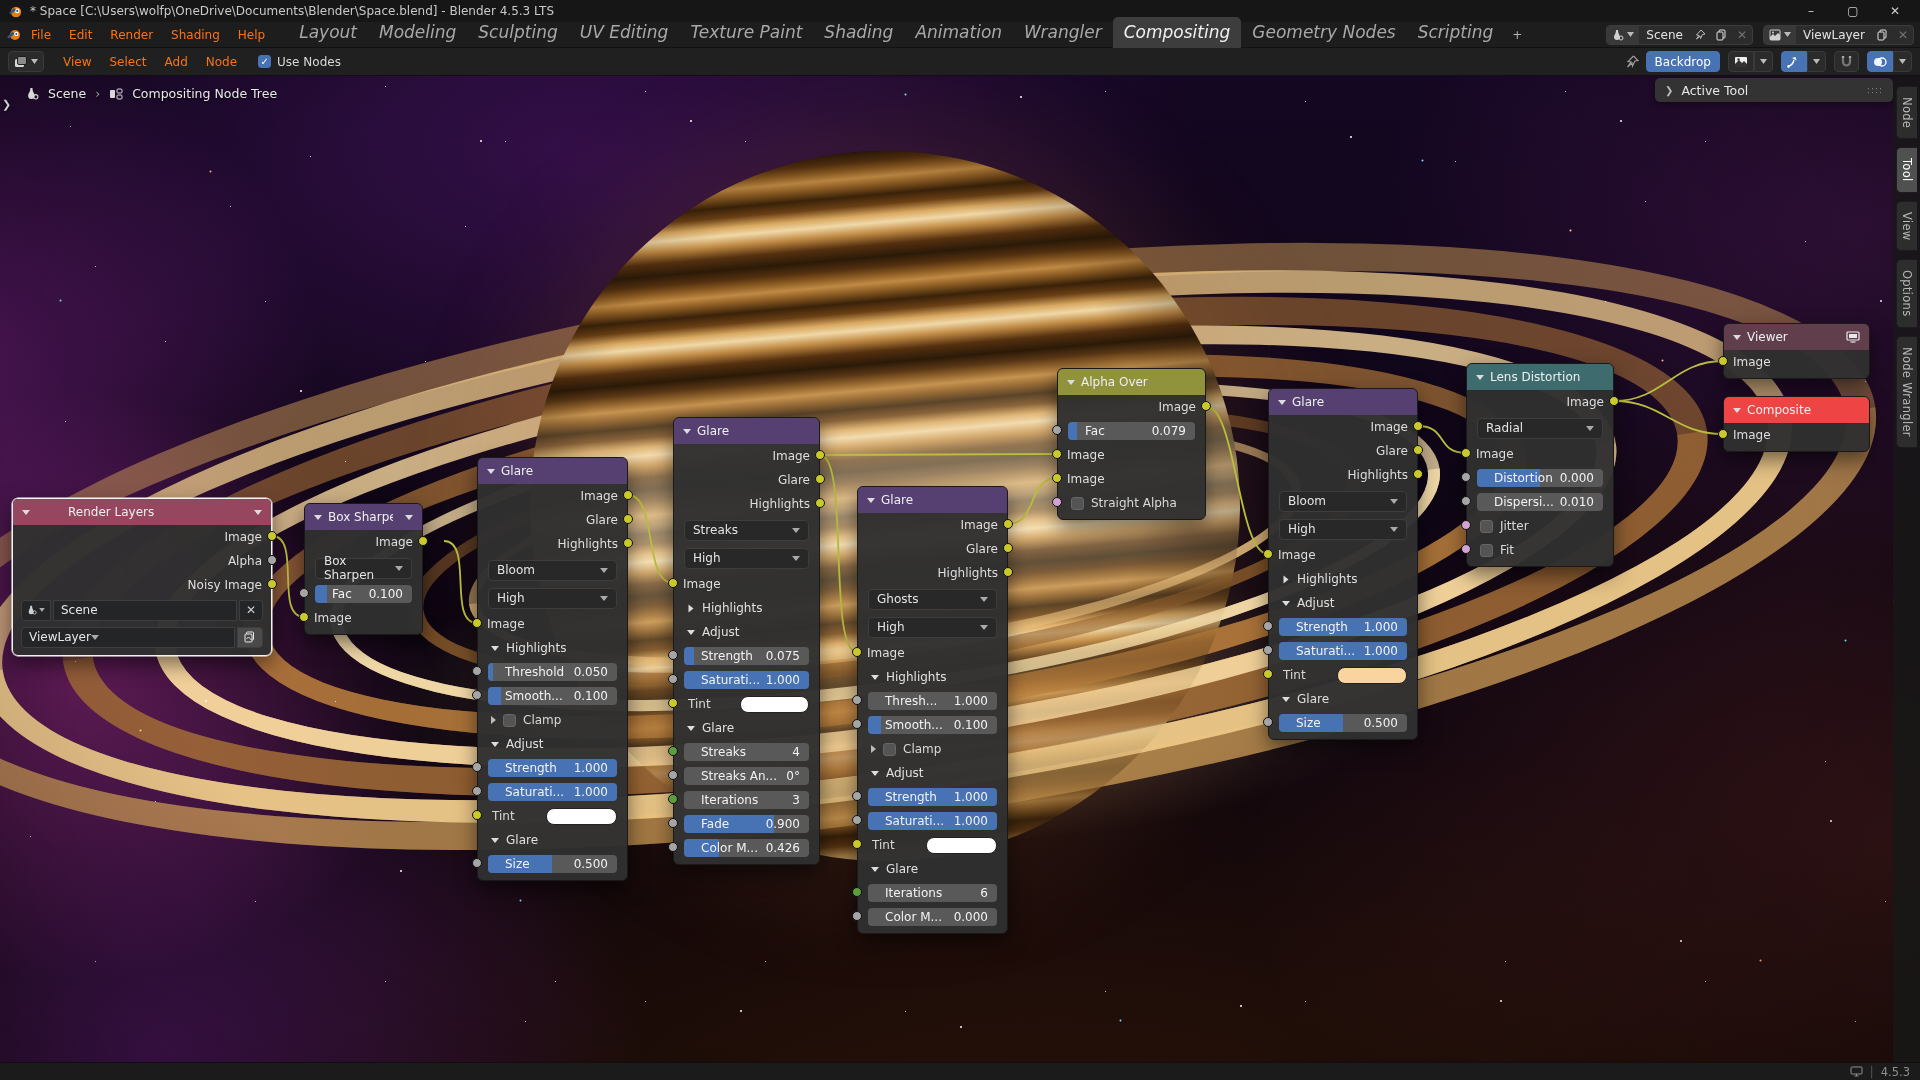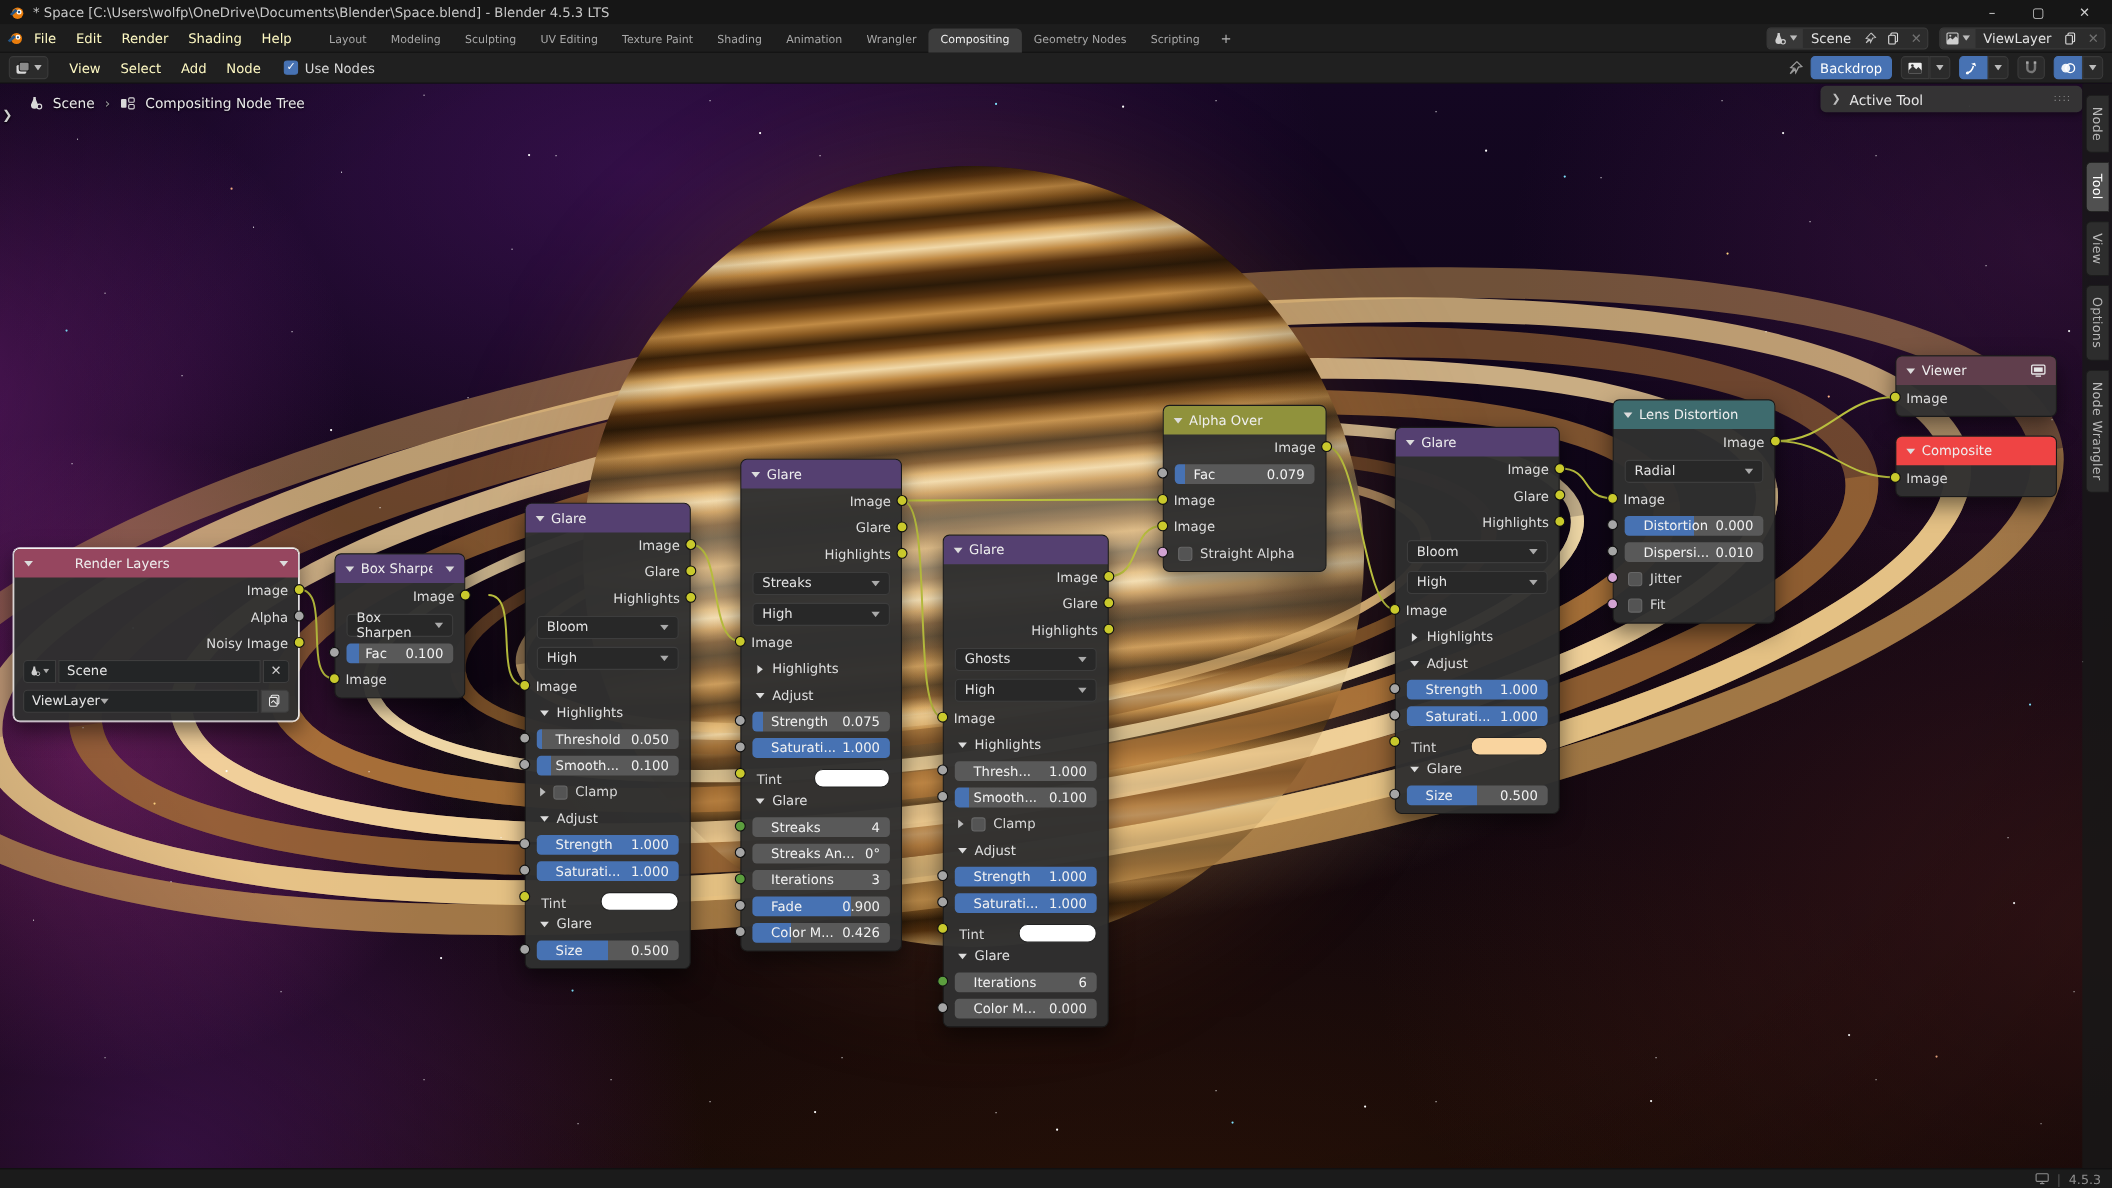--- a/index.html
+++ b/index.html
@@ -8,23 +8,23 @@
   .app { position:relative; width:1920px; height:1080px; overflow:hidden; background:#1d1d1d; color:#d8d8d8; }
 
   
   .titlebar { position:absolute; left:0; top:0; right:0; height:22px; background:#161616; display:flex; align-items:center; padding:0 8px; gap:8px; font-size:12px; color:#c9c9c9; }
   .titlebar .wtitle { flex:0 1 auto; white-space:nowrap; }
   .titlebar .tspacer { flex:1; }
   .wbtn { width:34px; height:22px; display:flex; align-items:center; justify-content:center; color:#cfcfcf; font-size:12px; }
 
   
   .topbar { position:absolute; left:0; top:22px; right:0; height:26px; background:#1d1d1d; border-bottom:1px solid #111; display:flex; align-items:center; padding:0 6px; font-size:12px; }
-  .menu-item { padding:3px 9px; color:#fef9c3; border-radius:4px; }
+  .menu-item { padding:3px 9px; color:#f97316; border-radius:4px; }
   .ws-tabs { display:flex; align-items:flex-end; height:26px; margin-left:14px; }
-  .ws-tab { padding:5px 11px 6px; color:#a8a8a8; font-size:10px; border-radius:5px 5px 0 0; }
+  .ws-tab { padding:5px 11px 6px; color:#a8a8a8; font-size:17px; border-radius:5px 5px 0 0;font-style:italic; }
   .ws-tab.active { background:#3d3d3d; color:#f0f0f0; }
   .ws-plus { padding:3px 8px; color:#b5b5b5; }
   .tb-spacer { flex:1; }
   .id-widget { display:flex; align-items:center; height:20px; background:#2c2c2c; border:1px solid #3c3c3c; border-radius:4px; margin-left:10px; overflow:hidden; }
   .id-seg { display:flex; align-items:center; gap:3px; padding:0 5px; height:100%; }
   .id-seg.icon-seg { background:#383838; }
   .id-text { font-size:12px; color:#e3e3e3; padding:0 7px; }
   .dim { opacity:.4; }
 
   
@@ -90,21 +90,21 @@
   .io-label.in { left:9px; }
   .sock { position:absolute; width:10px; height:10px; border-radius:50%; border:1px solid #101010; z-index:5; }
   .dd { flex:1; margin:0 10px; height:21px; background:#282828; border:1px solid #3d3d3d; border-radius:4px; display:flex; align-items:center; padding:0 8px; color:#e4e4e4; }
   .dd .dd-sp { flex:1; }
   .bar { flex:1; margin:0 10px; height:18px; border-radius:4px; display:flex; align-items:center; padding:0 9px; color:#f2f2f2; overflow:hidden; white-space:nowrap; }
   .bar .b-label { margin-left:8px; }
   .bar .b-sp { flex:1; }
   .sec { display:flex; align-items:center; gap:7px; padding-left:13px; color:#e0e0e0; }
   .chkr { display:flex; align-items:center; gap:7px; padding-left:13px; }
   .chkr .exp { width:0; height:0; border-top:4px solid transparent; border-bottom:4px solid transparent; border-left:5px solid #bbb; }
-  .tintr { display:flex; align-items:flex-end; padding:0 10px; }
+  .tintr { display:flex; align-items:center; padding:0 10px; }
   .tintr .t-label { padding-left:4px; }
   .tintr .t-sp { flex:1; }
   .swatch { width:55%; height:17px; border-radius:8px; border:1px solid #222; }
   .wseg { display:flex; align-items:center; height:21px; background:#232526; border:1px solid #3e3e3e; }
   .scene-w, .vlayer-w { flex:1; display:flex; gap:2px; margin:0 8px; }
   .wseg.grow { flex:1; padding:0 7px; color:#e6e6e6; }
   .wseg.sm { width:30px; justify-content:center; gap:2px; border-radius:4px 0 0 4px; }
   .wseg.xseg { width:24px; justify-content:center; border-radius:0 4px 4px 0; color:#cfcfcf; }
   .wseg.iconbtn { width:26px; justify-content:center; background:#4a4a4a; border-radius:0 4px 4px 0; }
   .scene-w .grow { border-radius:0; }

